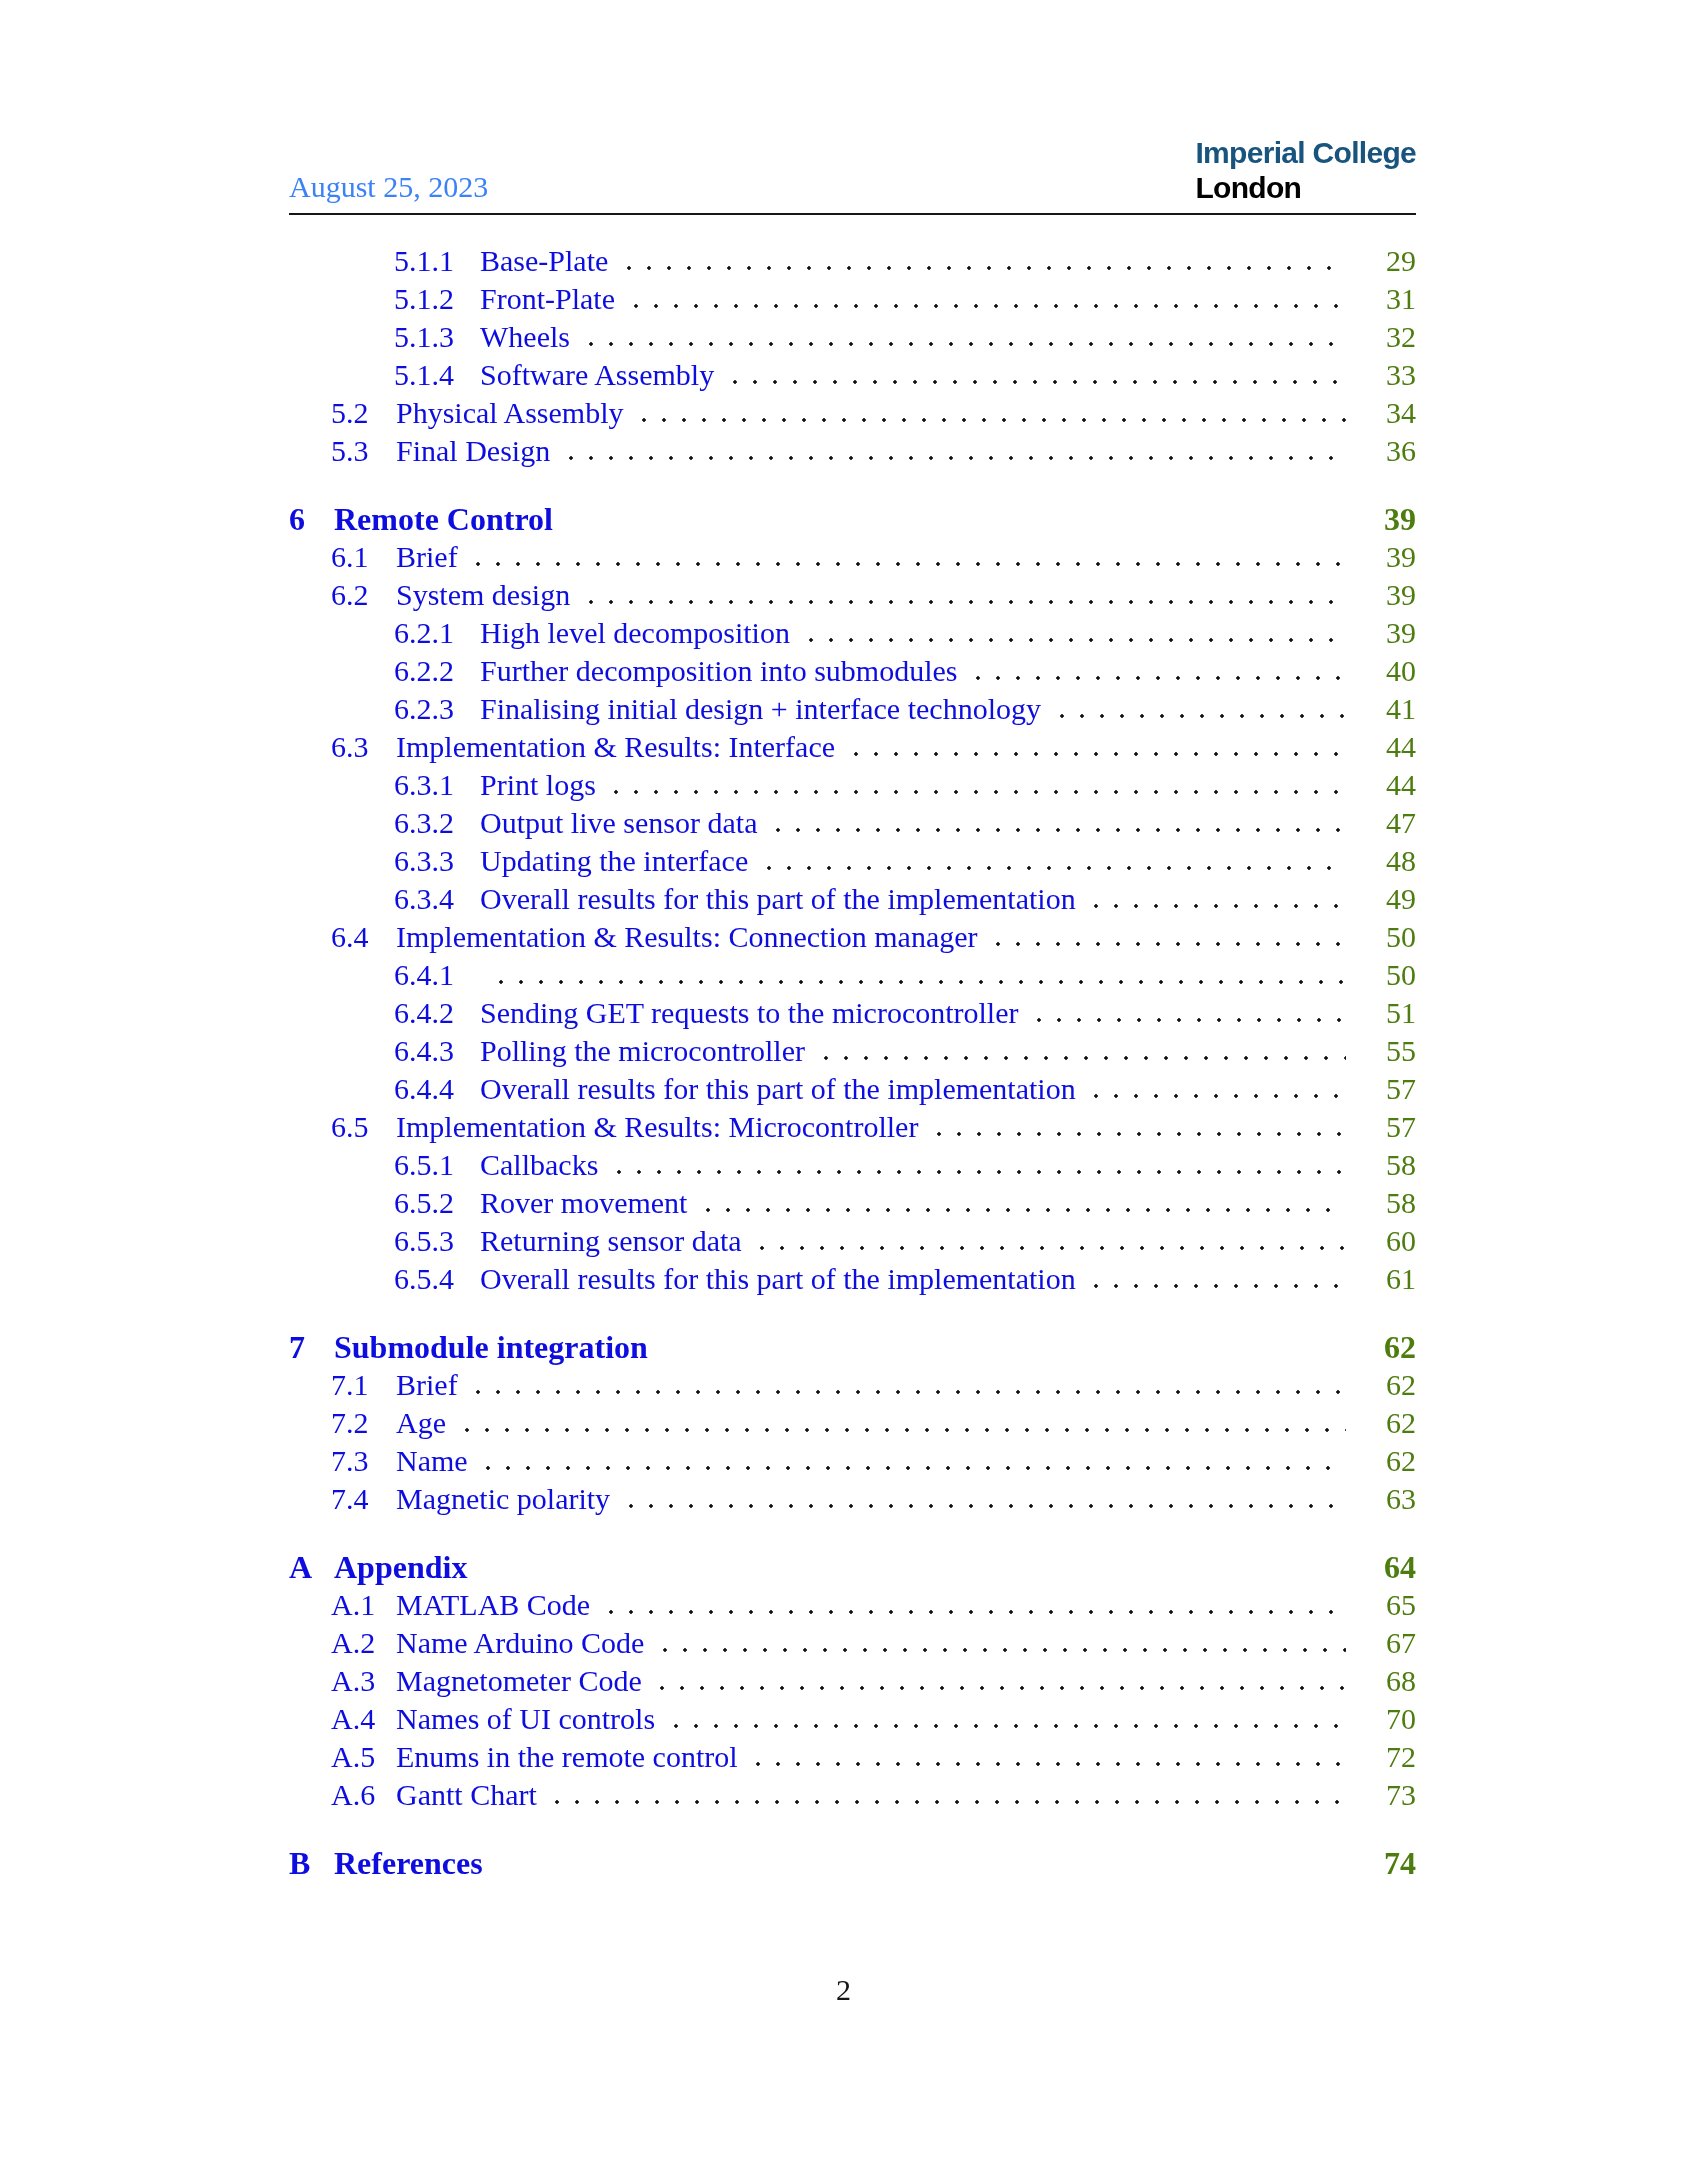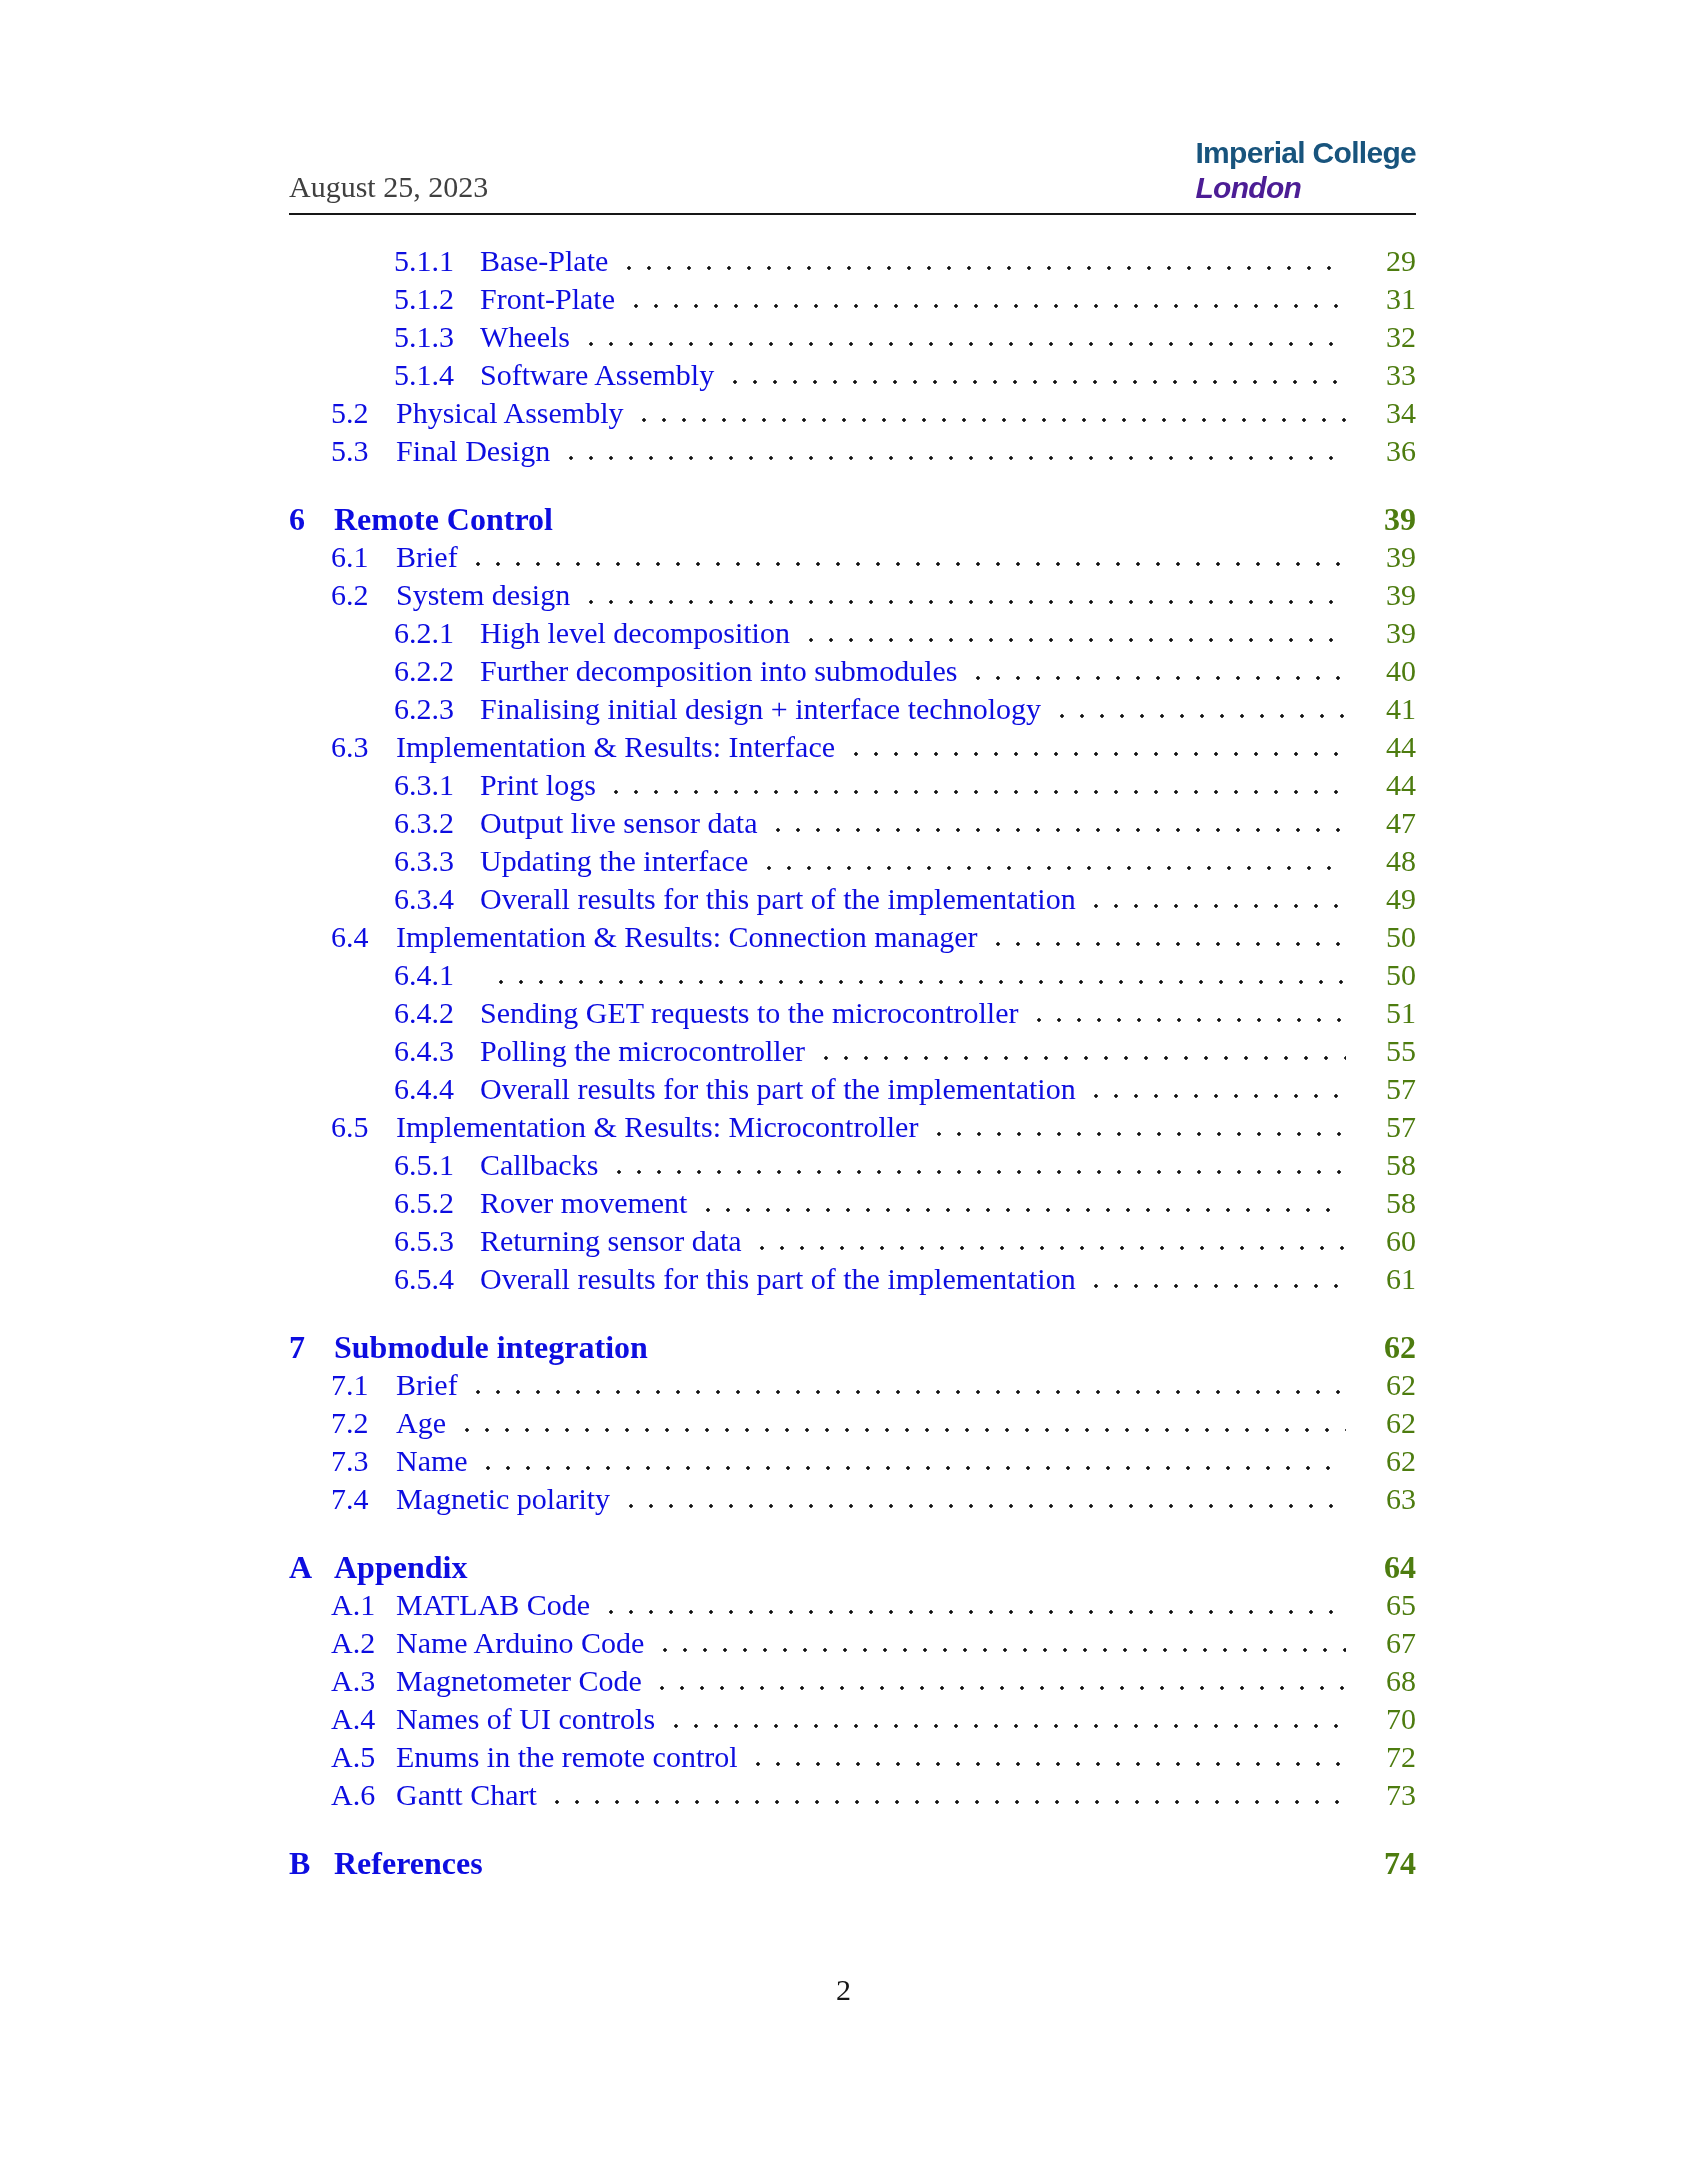--- a/index.html
+++ b/index.html
@@ -19,35 +19,35 @@
   
   .header{
     display:flex;
     justify-content:space-between;
     align-items:flex-end;
     border-bottom:2.6px solid #161616;
     padding-bottom:8px;
   }
   .date{
     font-size:30px;
-    color:#404040;
+    color:#3b82f6;
     line-height:1;
     padding-bottom:2.6px;
   }
   .logo{
     text-align:left;
     font-family:"Liberation Sans", sans-serif;
     font-weight:bold;
     font-size:30px;
     line-height:35px;
     letter-spacing:-0.7px;
     margin-top:24px;
   }
   .logo .l1{ color:#18547D; }
-  .logo .l2{ color:#4c1d95;font-style:italic; }
+  .logo .l2{ color:#000000; }
   
   .toc{
     margin-top:26.5px;
   }
   .row{
     display:flex;
     align-items:flex-end;
     height:38px;
     line-height:38px;
     font-size:30px;

